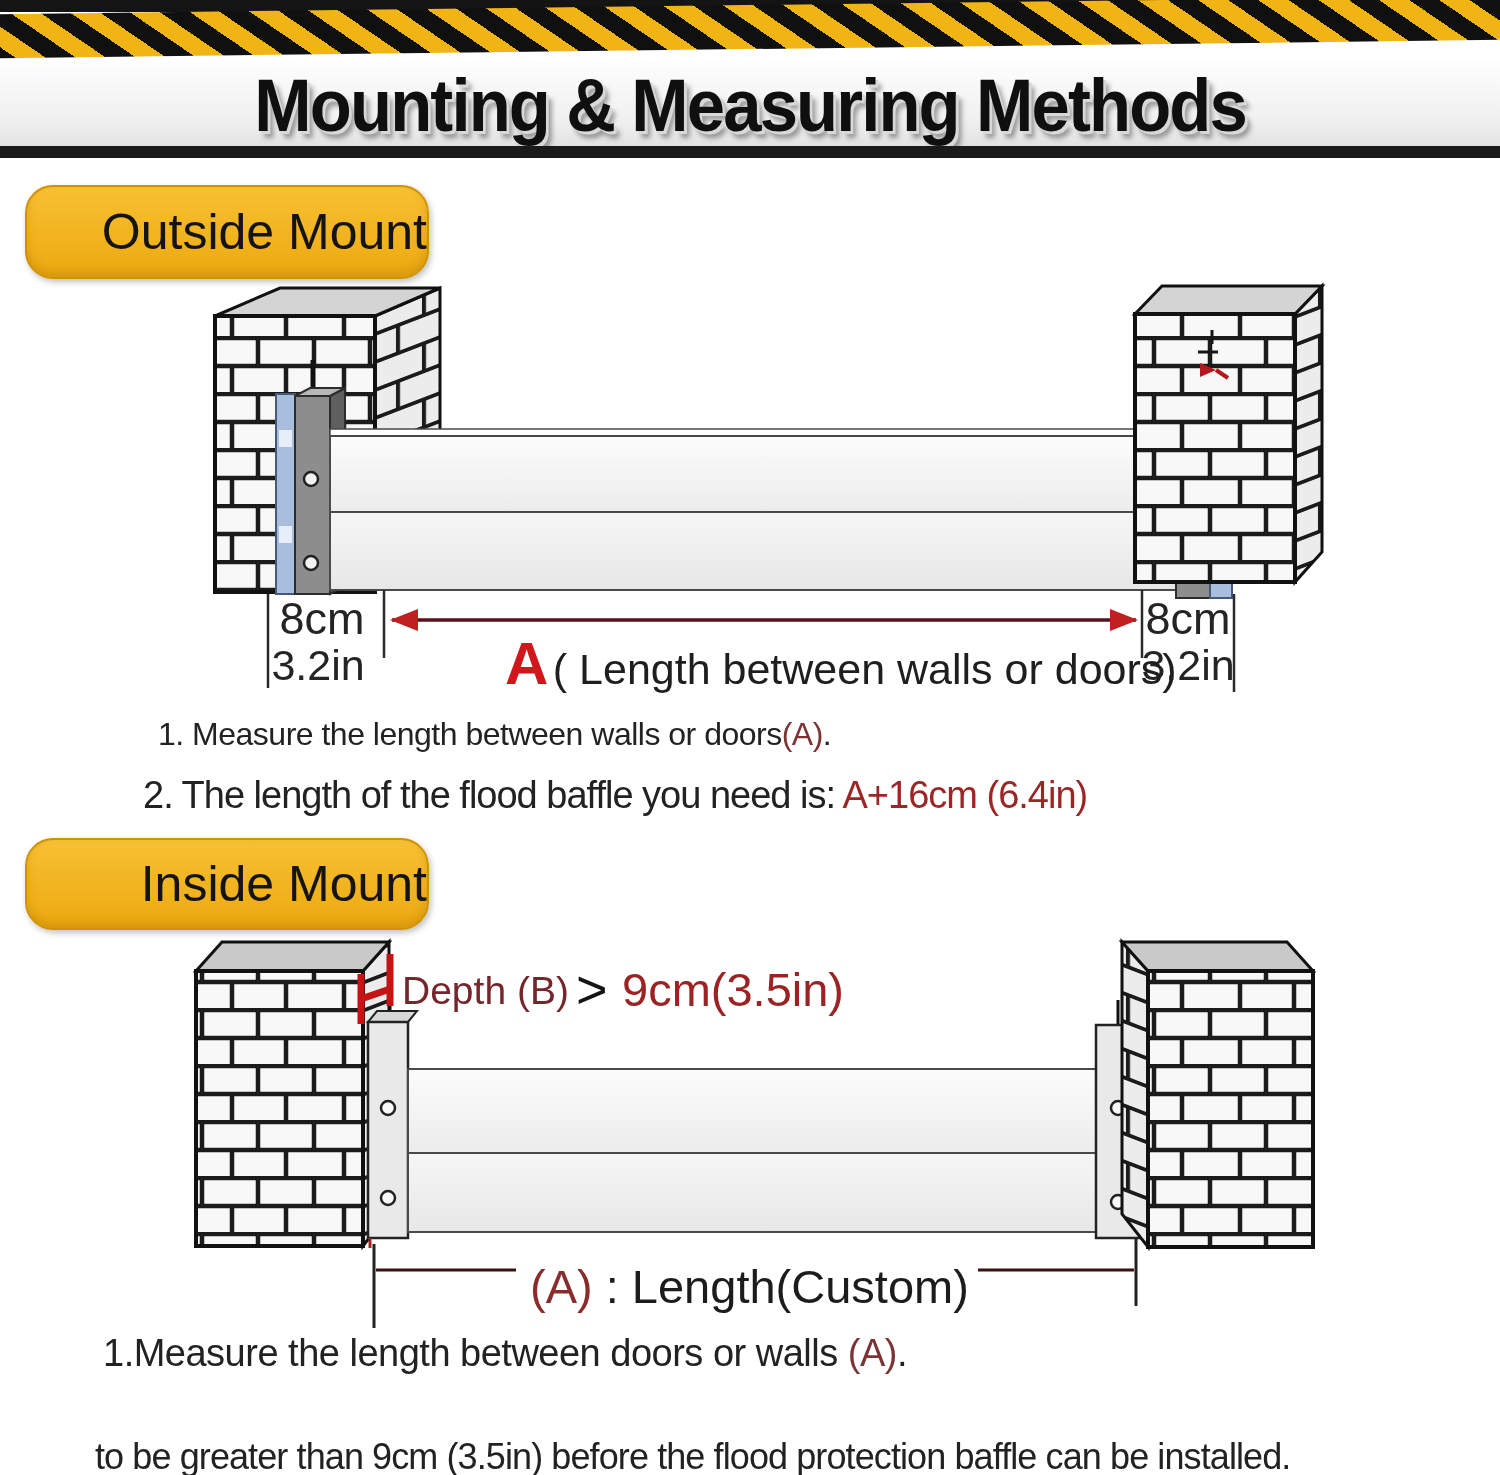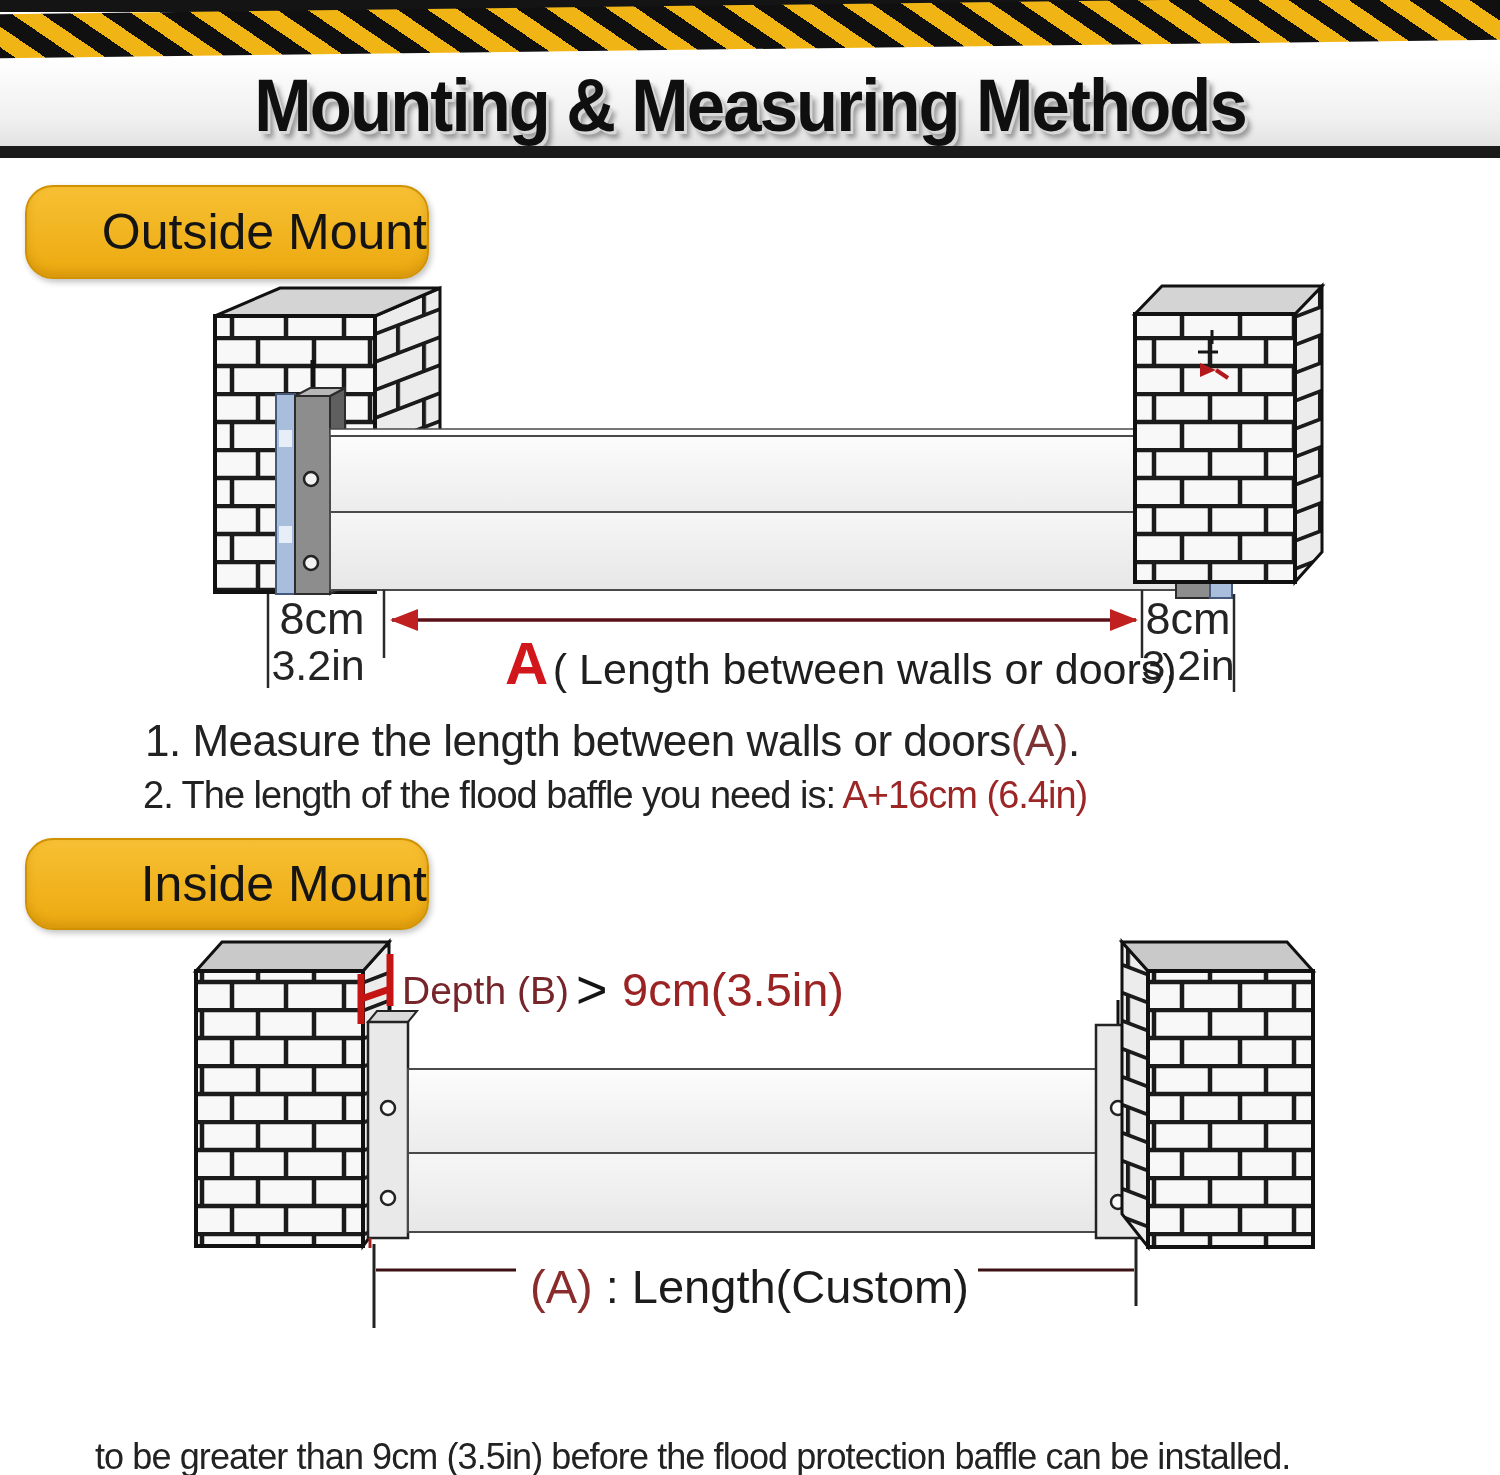--- a/index.html
+++ b/index.html
@@ -36,21 +36,21 @@
   }
   #badge-outside { top:185px; height:90px; }
   #badge-inside  { top:838px; height:88px; }
   
   .svg-abs { position:absolute; left:0; }
   #diagram1 { top:280px; }
   #diagram2 { top:935px; }
   svg text { font-family:"Liberation Sans", sans-serif; }
   
   .step { position:absolute; white-space:pre; color:#222222; }
-  #out-step1 { left:145px; top:716px; font-size:44px; letter-spacing:-0.5px;text-align:center; }
+  #out-step1 { left:158px; top:716px; font-size:32px; letter-spacing:-0.5px;text-align:center; }
   #out-step2 { left:143px; top:774px; font-size:38px; letter-spacing:-1px; }
   #in-step1  { left:103px; top:1332px; font-size:38px; letter-spacing:-0.5px; }
   #in-step2a { left:110px; top:1396px; font-size:36px; letter-spacing:-0.9px; }
   #in-step2b { left:95px;  top:1436px; font-size:36px; letter-spacing:-0.9px; }
   .red-a    { color:#7d3333; }
   .red-val  { color:#9c2626; }
 </style>
 </head>
 <body>
 
@@ -251,15 +251,16 @@
       <line x1="376" y1="1270" x2="516" y2="1270" stroke="#3c1113" stroke-width="3"></line>
       <line x1="978" y1="1270" x2="1134" y2="1270" stroke="#3c1113" stroke-width="3"></line>
       <line x1="1136" y1="1238" x2="1136" y2="1306" stroke="#222" stroke-width="3"></line>
     </g>
     <text x="530" y="1303" font-size="47">
       <tspan fill="#8a2c2c">(A)</tspan>
       <tspan fill="#1c1c1c">: Length(Custom)</tspan>
     </text>
   </svg>
 
+  <div class="step" id="in-step1"><span>1.Measure the length between doors or walls </span><span class="red-a">(A)</span><span>.</span></div>
   <div class="step" id="in-step2b">to be greater than 9cm (3.5in) before the flood protection baffle can be installed.</div>
 
 </div>
 
 </body></html>

